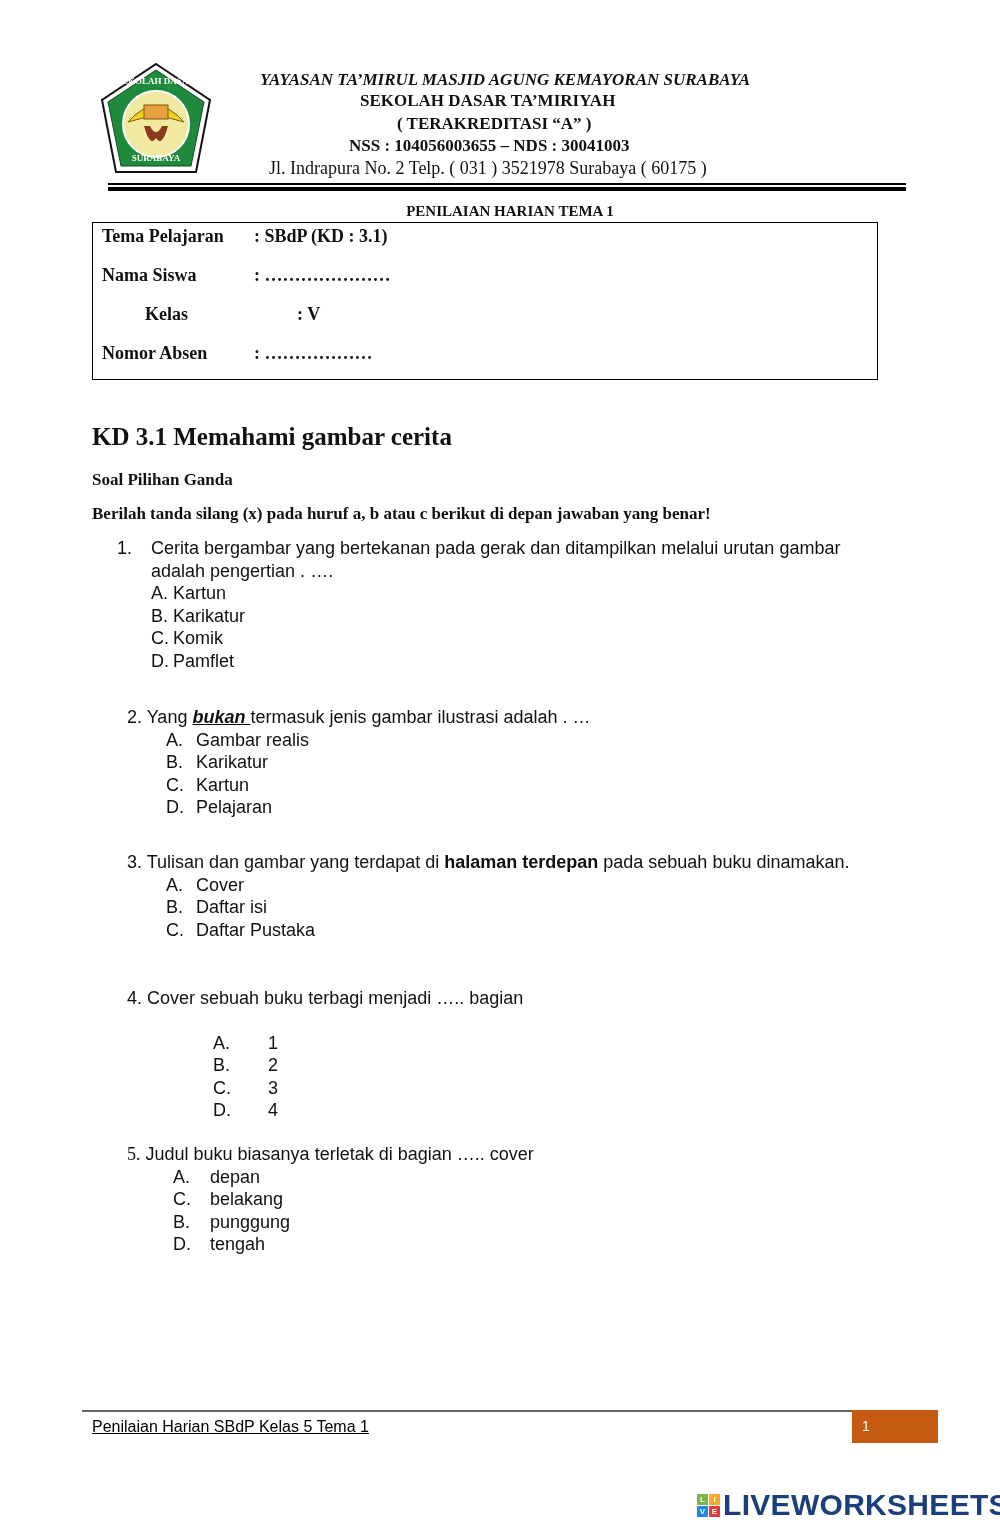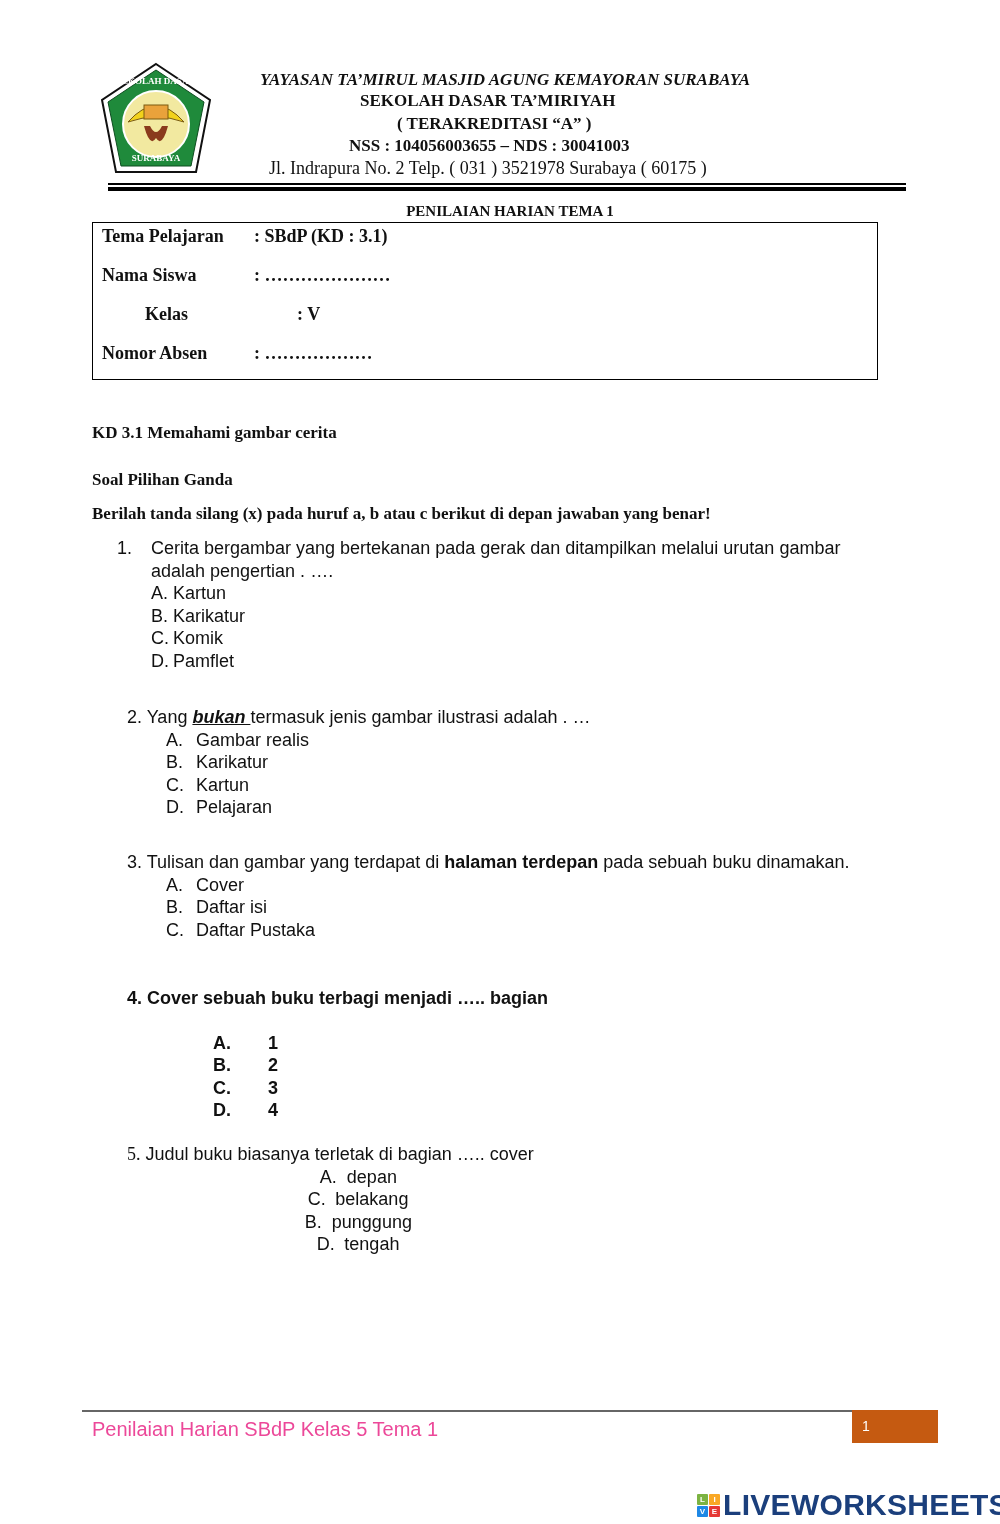--- a/index.html
+++ b/index.html
@@ -13,34 +13,34 @@
   .lh-addr { font-weight: normal; font-size: 18px; }
   .rule-thin { position: absolute; left: 108px; width: 798px; top: 183px; height: 2px; background: #000; }
   .rule-thick { position: absolute; left: 108px; width: 798px; top: 187px; height: 4px; background: #000; }
 
   .exam-title { position: absolute; left: 0; width: 1020px; text-align: center; top: 203px; font-weight: bold; font-size: 15px; }
 
   .info-box { position: absolute; left: 92px; top: 222px; width: 784px; height: 156px; border: 1.3px solid #000; }
   .info-row { position: absolute; left: 9px; font-weight: bold; font-size: 18px; white-space: nowrap; }
   .info-label { display: inline-block; width: 152px; }
 
-  .kd-heading { position: absolute; left: 92px; top: 423px; font-weight: bold; font-size: 17px; }
+  .kd-heading { position: absolute; left: 92px; top: 423px; font-weight: bold; font-size: 25px; }
   .sub-heading { position: absolute; left: 92px; top: 470px; font-weight: bold; font-size: 17px; }
   .instruction { position: absolute; left: 92px; top: 504px; font-weight: bold; font-size: 17px; white-space: nowrap; }
 
   .q { position: absolute; font-size: 18px; line-height: 22.5px; white-space: nowrap; }
   .q .num { display: inline-block; }
   .opt-row { display: block; }
   .opt-letter { display: inline-block; }
   .underline-bold { font-weight: bold; font-style: italic; text-decoration: underline; }
   .bold { font-weight: bold; }
 
   
   .footer-rule { position: absolute; left: 82px; top: 1410px; width: 770px; height: 1.5px; background: #666; }
-  .footer-text { position: absolute; left: 92px; top: 1418px; font-size: 20px; color: #ec4899; }
+  .footer-text { position: absolute; left: 92px; top: 1418px; font-size: 16px; color: #000000; text-decoration: underline; }
   .page-box { position: absolute; left: 852px; top: 1410px; width: 86px; height: 33px; background: #c55a11; color: #fff; font-size: 14px; box-sizing: border-box; padding: 8px 0 0 10px; }
 
   .lw-brand { position: absolute; left: 697px; top: 1488px; height: 34px; display: flex; align-items: center; }
   .lw-tiles { display: grid; grid-template-columns: 11px 11px; grid-template-rows: 11px 11px; gap: 1px; margin-right: 3px; }
   .lw-tile { color: #fff; font-size: 8px; font-weight: bold; text-align: center; line-height: 11px; border-radius: 1px; }
   .lw-text { font-size: 30px; font-weight: bold; color: #1b3f7c; letter-spacing: 0.3px; }
 </style>
 </head>
 <body>
 
@@ -111,31 +111,31 @@
 
 <div class="q sans" style="left:127px; top:851px;">
   <span>3.</span> <span><span>Tulisan dan gambar yang terdapat di </span><span class="bold">halaman terdepan</span><span> pada sebuah buku dinamakan.</span></span>
   <div style="padding-left:39px;">
     <span class="opt-row"><span class="opt-letter" style="width:30px;">A.</span><span>Cover</span></span>
     <span class="opt-row"><span class="opt-letter" style="width:30px;">B.</span><span>Daftar isi</span></span>
     <span class="opt-row"><span class="opt-letter" style="width:30px;">C.</span><span>Daftar Pustaka</span></span>
   </div>
 </div>
 
-<div class="q sans" style="left:127px; top:987px;font-weight:bold;">
+<div class="q sans" style="left:127px; top:987px;">
   <span>4.</span> <span>Cover sebuah buku terbagi menjadi ….. bagian</span>
   <div style="padding-left:86px; margin-top:22px;">
     <span class="opt-row"><span class="opt-letter" style="width:55px;">A.</span><span>1</span></span>
     <span class="opt-row"><span class="opt-letter" style="width:55px;">B.</span><span>2</span></span>
     <span class="opt-row"><span class="opt-letter" style="width:55px;">C.</span><span>3</span></span>
     <span class="opt-row"><span class="opt-letter" style="width:55px;">D.</span><span>4</span></span>
   </div>
 </div>
 
-<div class="q sans" style="left:127px; top:1143px;text-align:center;">
+<div class="q sans" style="left:127px; top:1143px;">
   <span class="serif">5.</span> <span>Judul buku biasanya terletak di bagian ….. cover</span>
   <div style="padding-left:46px;">
     <span class="opt-row"><span class="opt-letter" style="width:37px;">A.</span><span>depan</span></span>
     <span class="opt-row"><span class="opt-letter" style="width:37px;">C.</span><span>belakang</span></span>
     <span class="opt-row"><span class="opt-letter" style="width:37px;">B.</span><span>punggung</span></span>
     <span class="opt-row"><span class="opt-letter" style="width:37px;">D.</span><span>tengah</span></span>
   </div>
 </div>
 
 <div class="footer-rule"></div>

